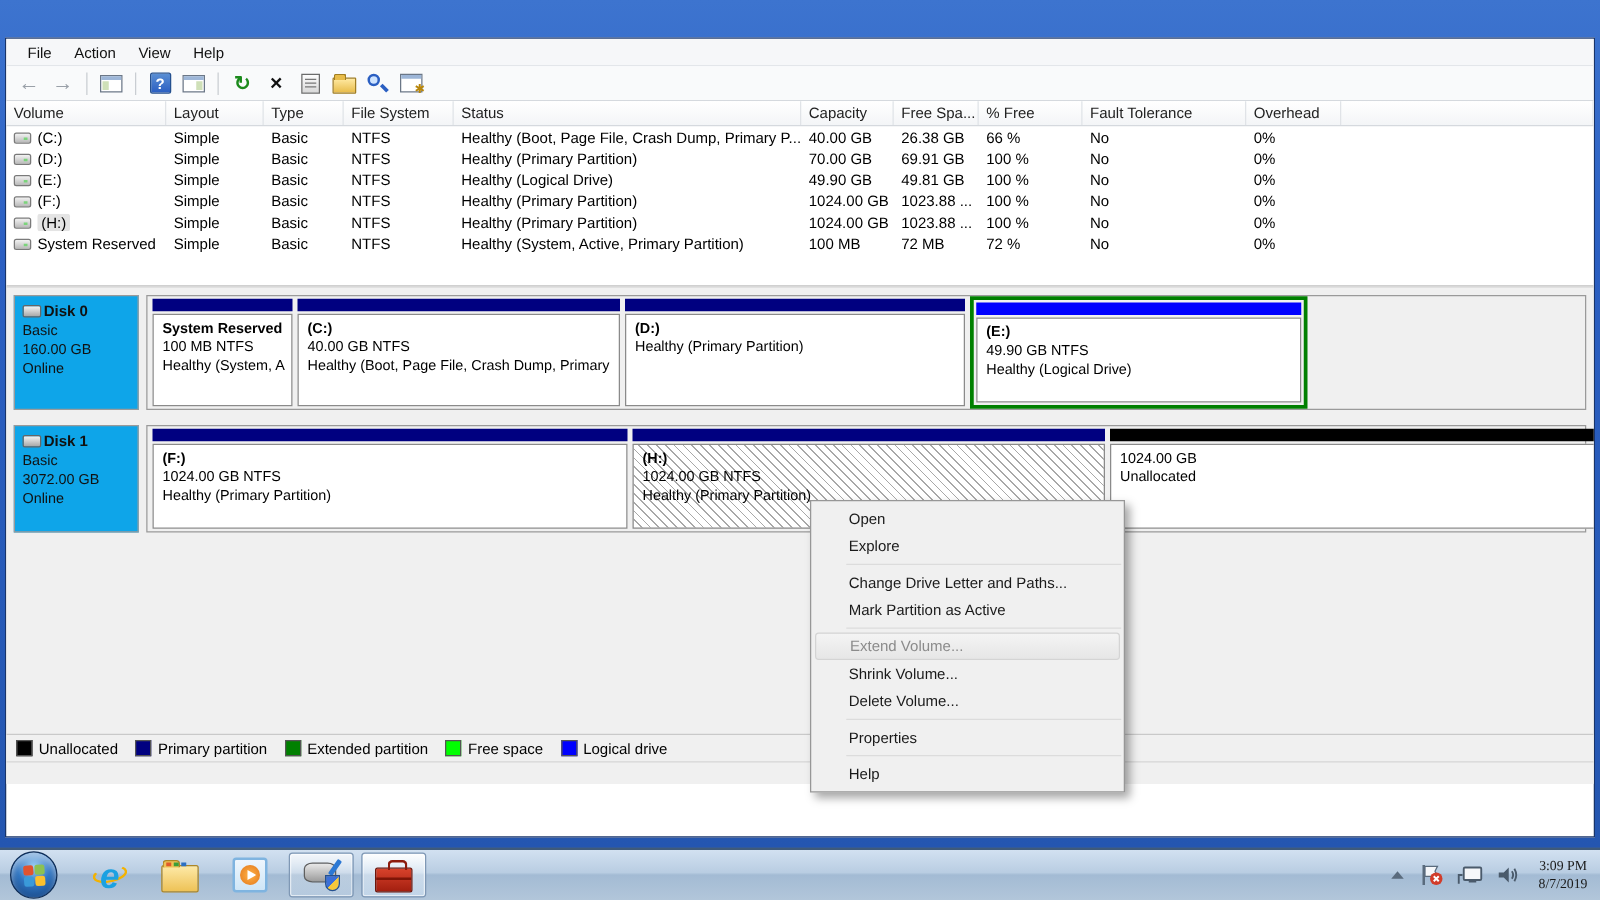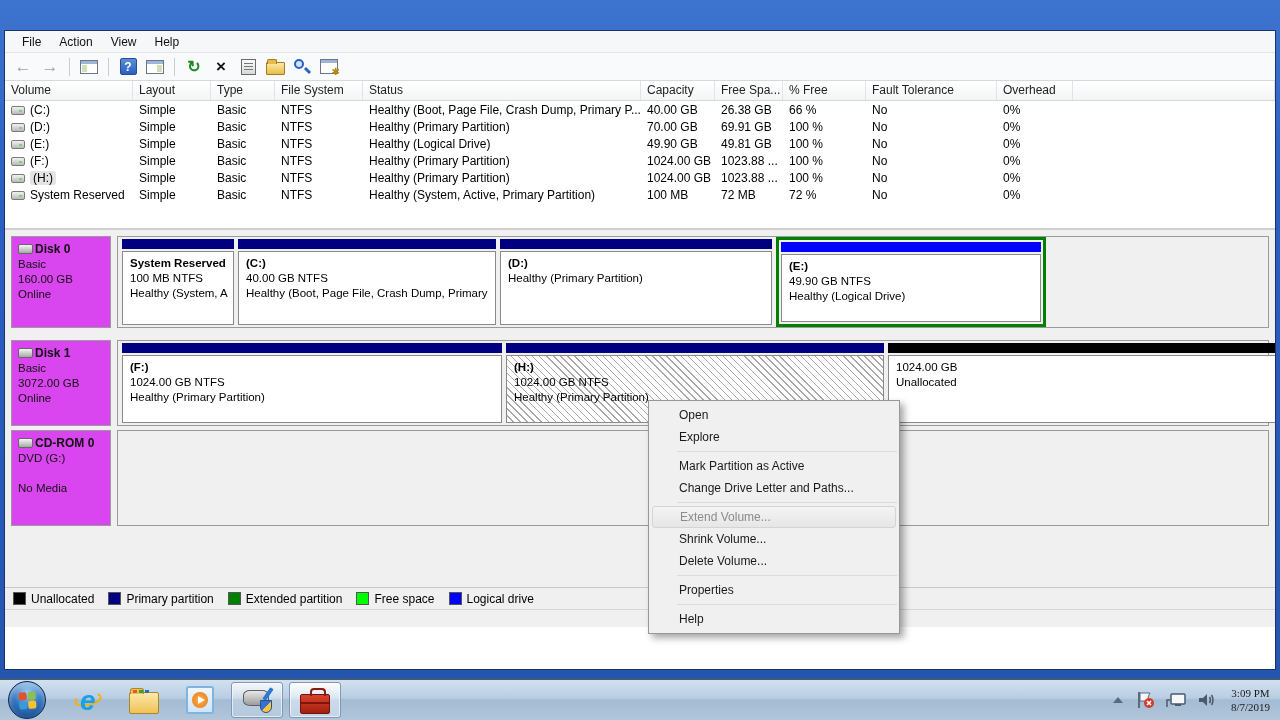--- a/index.html
+++ b/index.html
@@ -56,21 +56,21 @@
   .w-vol{width:128px;} .w-lay{width:78px;} .w-typ{width:64px;} .w-fs{width:88px;} .w-st{width:278px;}
   .w-cap{width:74px;} .w-fre{width:68px;} .w-pct{width:83px;} .w-fau{width:131px;} .w-ovh{width:76px;}
   .drive-ic { display:inline-block; width:14px; height:9px; background:linear-gradient(#f2f2f2,#b9b9b9); border:1px solid #7a7a7a;
               border-radius:2px; margin-right:5px; vertical-align:-1px; position:relative; }
   .drive-ic:after { content:""; position:absolute; right:2px; top:3px; width:3px; height:2px; background:#7bd47b; }
   .vol-name-sel { background:#e4e4e4; border-radius:2px; padding:0 3px; }
 
   
   .graph { position:relative; height:398px; background:#f0f0f0; border-top:1px solid #d0d0d0; }
   .disk-row { position:absolute; left:6px; right:6px; }
-  .disk-label { position:absolute; left:0; top:0; bottom:0; width:100px; background:#d946ef; border:1px solid #9a9a9a;
+  .disk-label { position:absolute; left:0; top:0; bottom:0; width:100px; background:#0ea5e9; border:1px solid #9a9a9a;
                 padding:5px 6px; font-size:11.5px; line-height:15px; color:#111; }
   .disk-label b { font-size:12px; }
   .dicon { display:inline-block; width:15px; height:10px; background:linear-gradient(#f5f5f5,#a8a8a8); border:1px solid #666;
            border-radius:2px; margin-right:2px; vertical-align:-1px; }
   .track { position:absolute; left:106px; right:0; top:0; bottom:0; background:#f0f0f0; border:1px solid #9a9a9a; }
   .part { position:absolute; top:2px; bottom:2px; }
   .pbar { height:10px; margin-bottom:2px; }
   .bar-primary { background:#000080; } .bar-logical { background:#0000ff; } .bar-unalloc { background:#000; }
   .pbody { position:absolute; left:0; right:0; top:12px; bottom:0; background:#fff; border:1px solid #8a8a8a;
            padding:4px 7px; font-size:11.5px; line-height:15px; overflow:hidden; white-space:nowrap; }
@@ -350,29 +350,20 @@
             <div class="pbar bar-unalloc"></div>
             <div class="pbody">
                 <div class="pt"></div>
                 <div>1024.00 GB</div>
                 <div>Unallocated</div>
               </div>
           </div>
         </div>
       </div>
 
-      <div class="disk-row" style="top:200px; height:96px;">
-        <div class="disk-label">
-          <div><span class="dicon"></span><b>CD-ROM 0</b></div>
-          <div>DVD (G:)</div>
-          <div>&nbsp;</div>
-          <div>No Media</div>
-        </div>
-        <div class="track"></div>
-      </div>
 
       <div class="legend">
         <span class="leg-item">
             <i class="leg-sq" style="background: rgb(0, 0, 0);"></i>
             <span>Unallocated</span>
           </span>
         <span class="leg-item">
             <i class="leg-sq" style="background: rgb(0, 0, 128);"></i>
             <span>Primary partition</span>
           </span>
@@ -391,22 +382,22 @@
       </div>
       <div class="statusstrip"></div>
     </div>
   </div>
 </div>
 
 <div class="ctx">
   <div class="ctx-item">Open</div>
   <div class="ctx-item">Explore</div>
   <div class="ctx-sep"></div>
+  <div class="ctx-item">Change Drive Letter and Paths...</div>
   <div class="ctx-item">Mark Partition as Active</div>
-  <div class="ctx-item">Change Drive Letter and Paths...</div>
   <div class="ctx-sep"></div>
   <div class="ctx-item disabled hl">Extend Volume...</div>
   <div class="ctx-item">Shrink Volume...</div>
   <div class="ctx-item">Delete Volume...</div>
   <div class="ctx-sep"></div>
   <div class="ctx-item">Properties</div>
   <div class="ctx-sep"></div>
   <div class="ctx-item">Help</div>
 </div>
 

